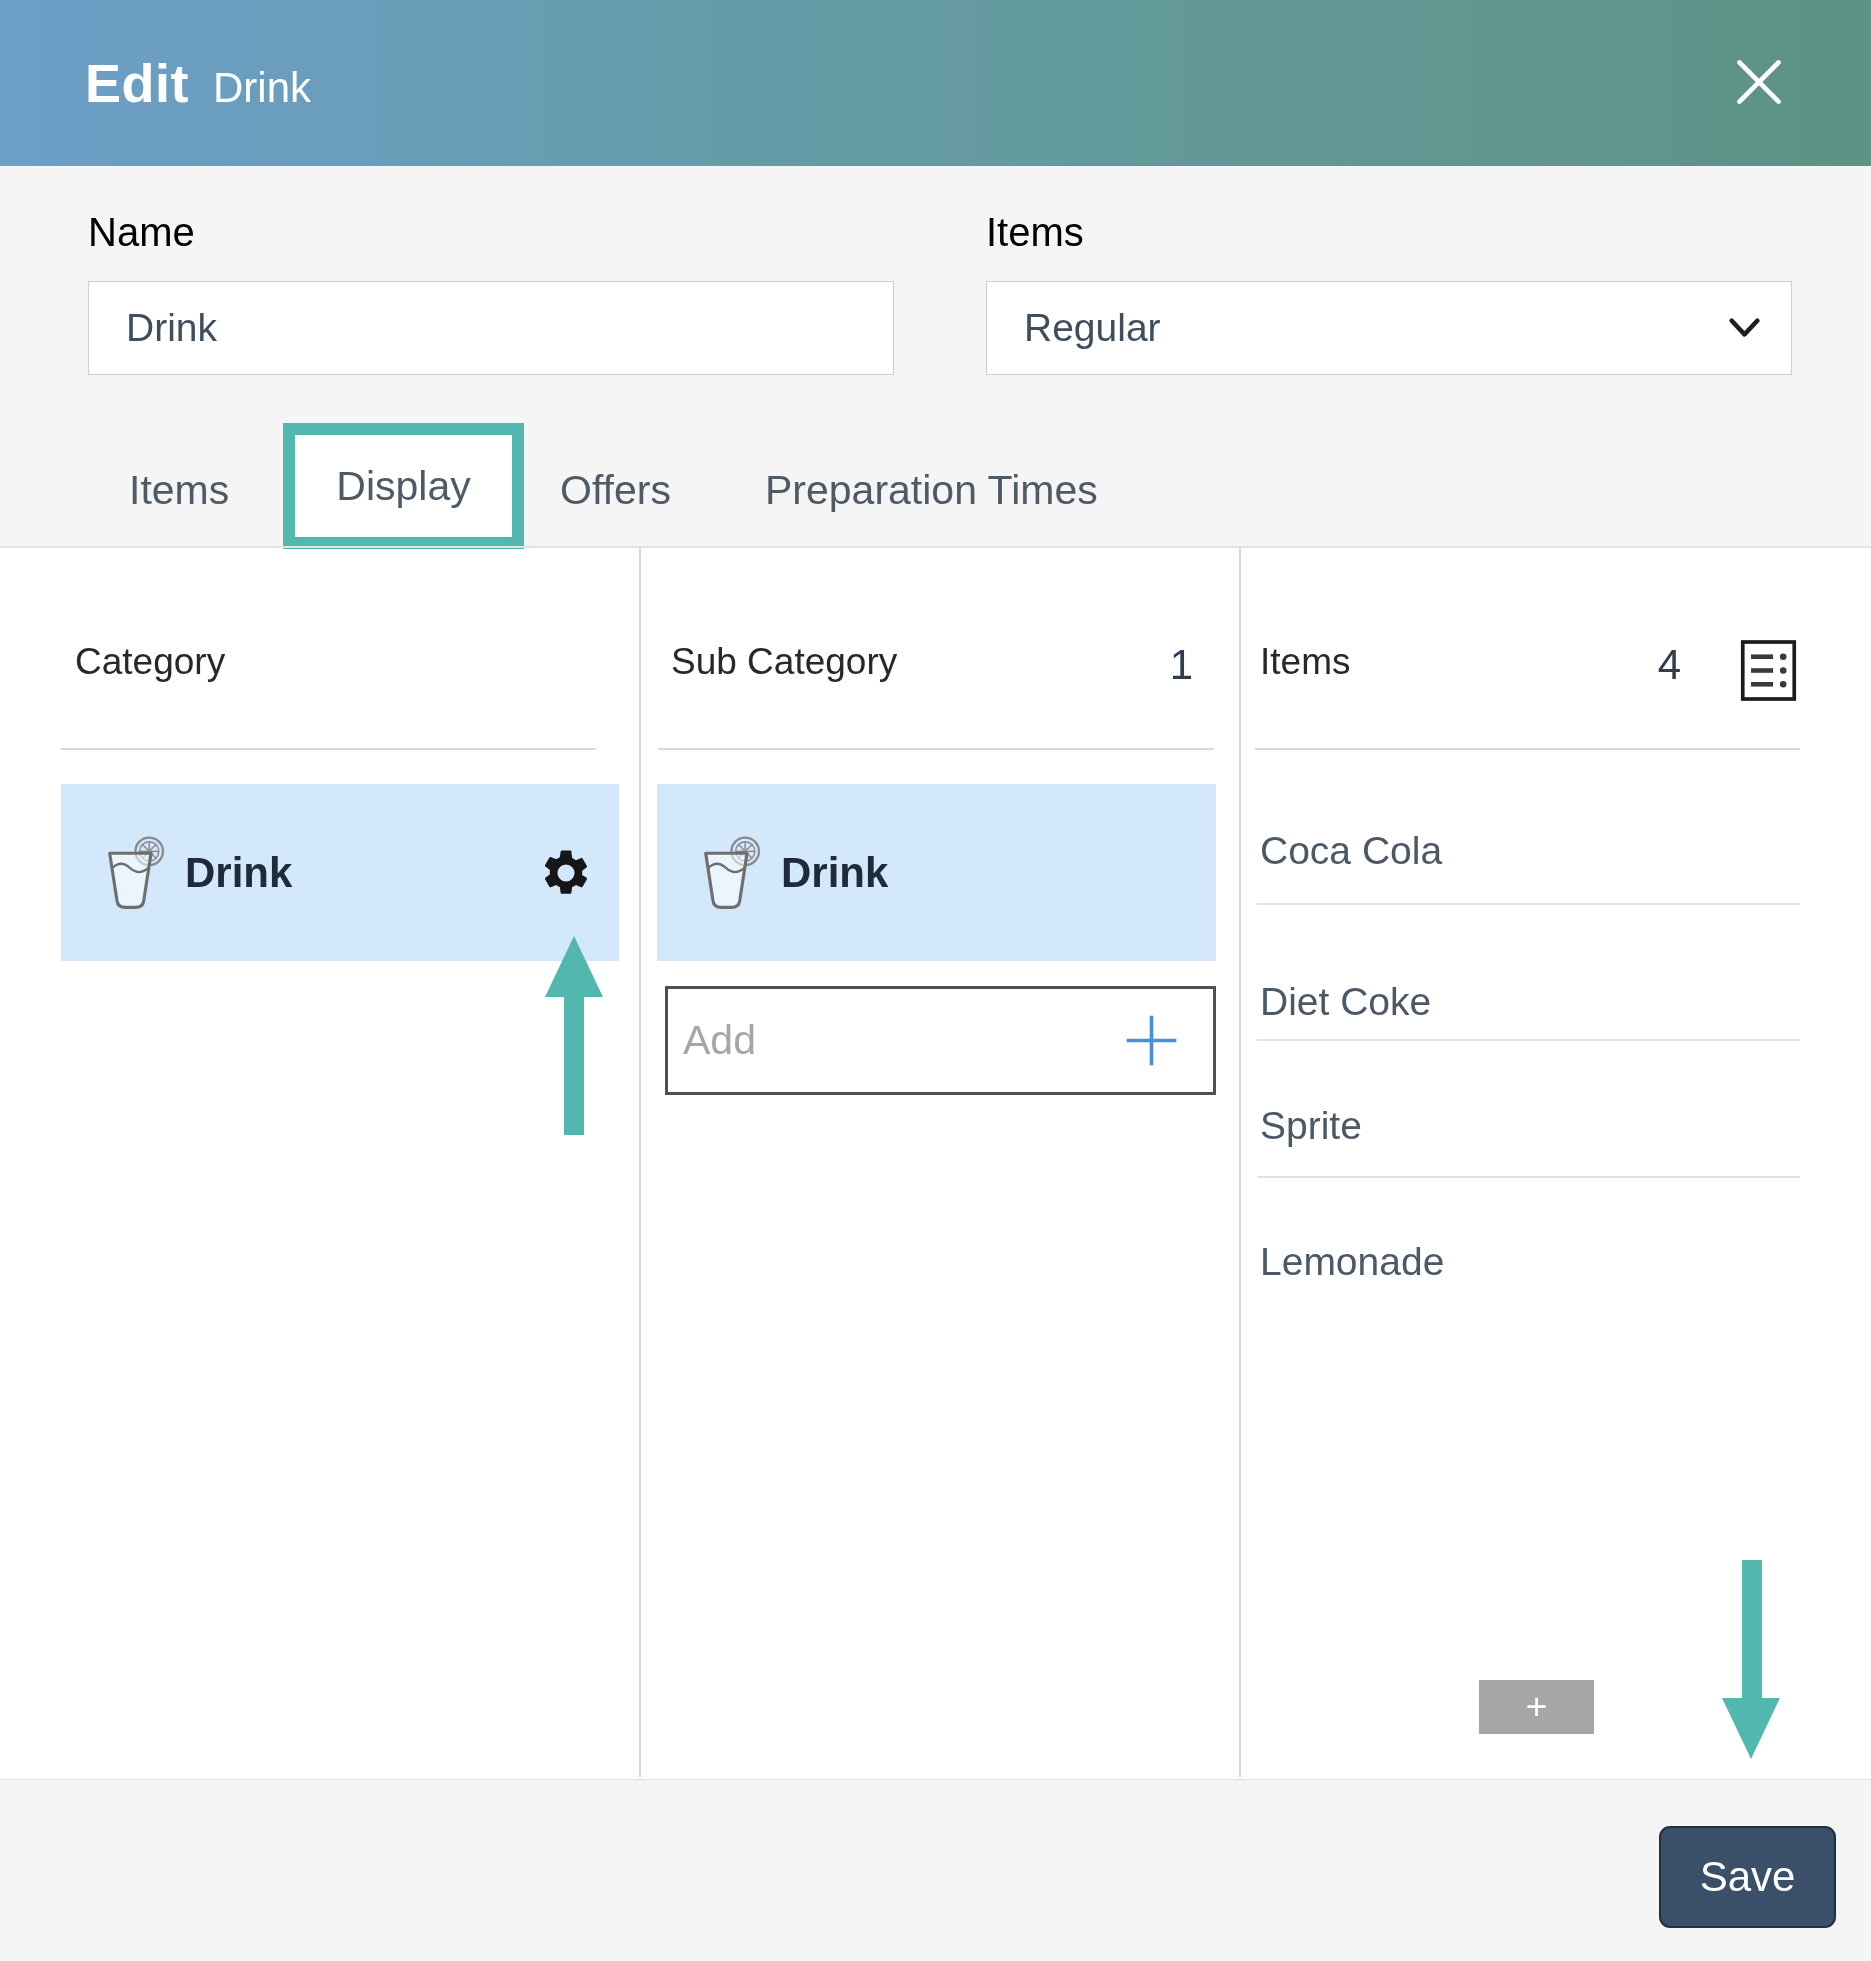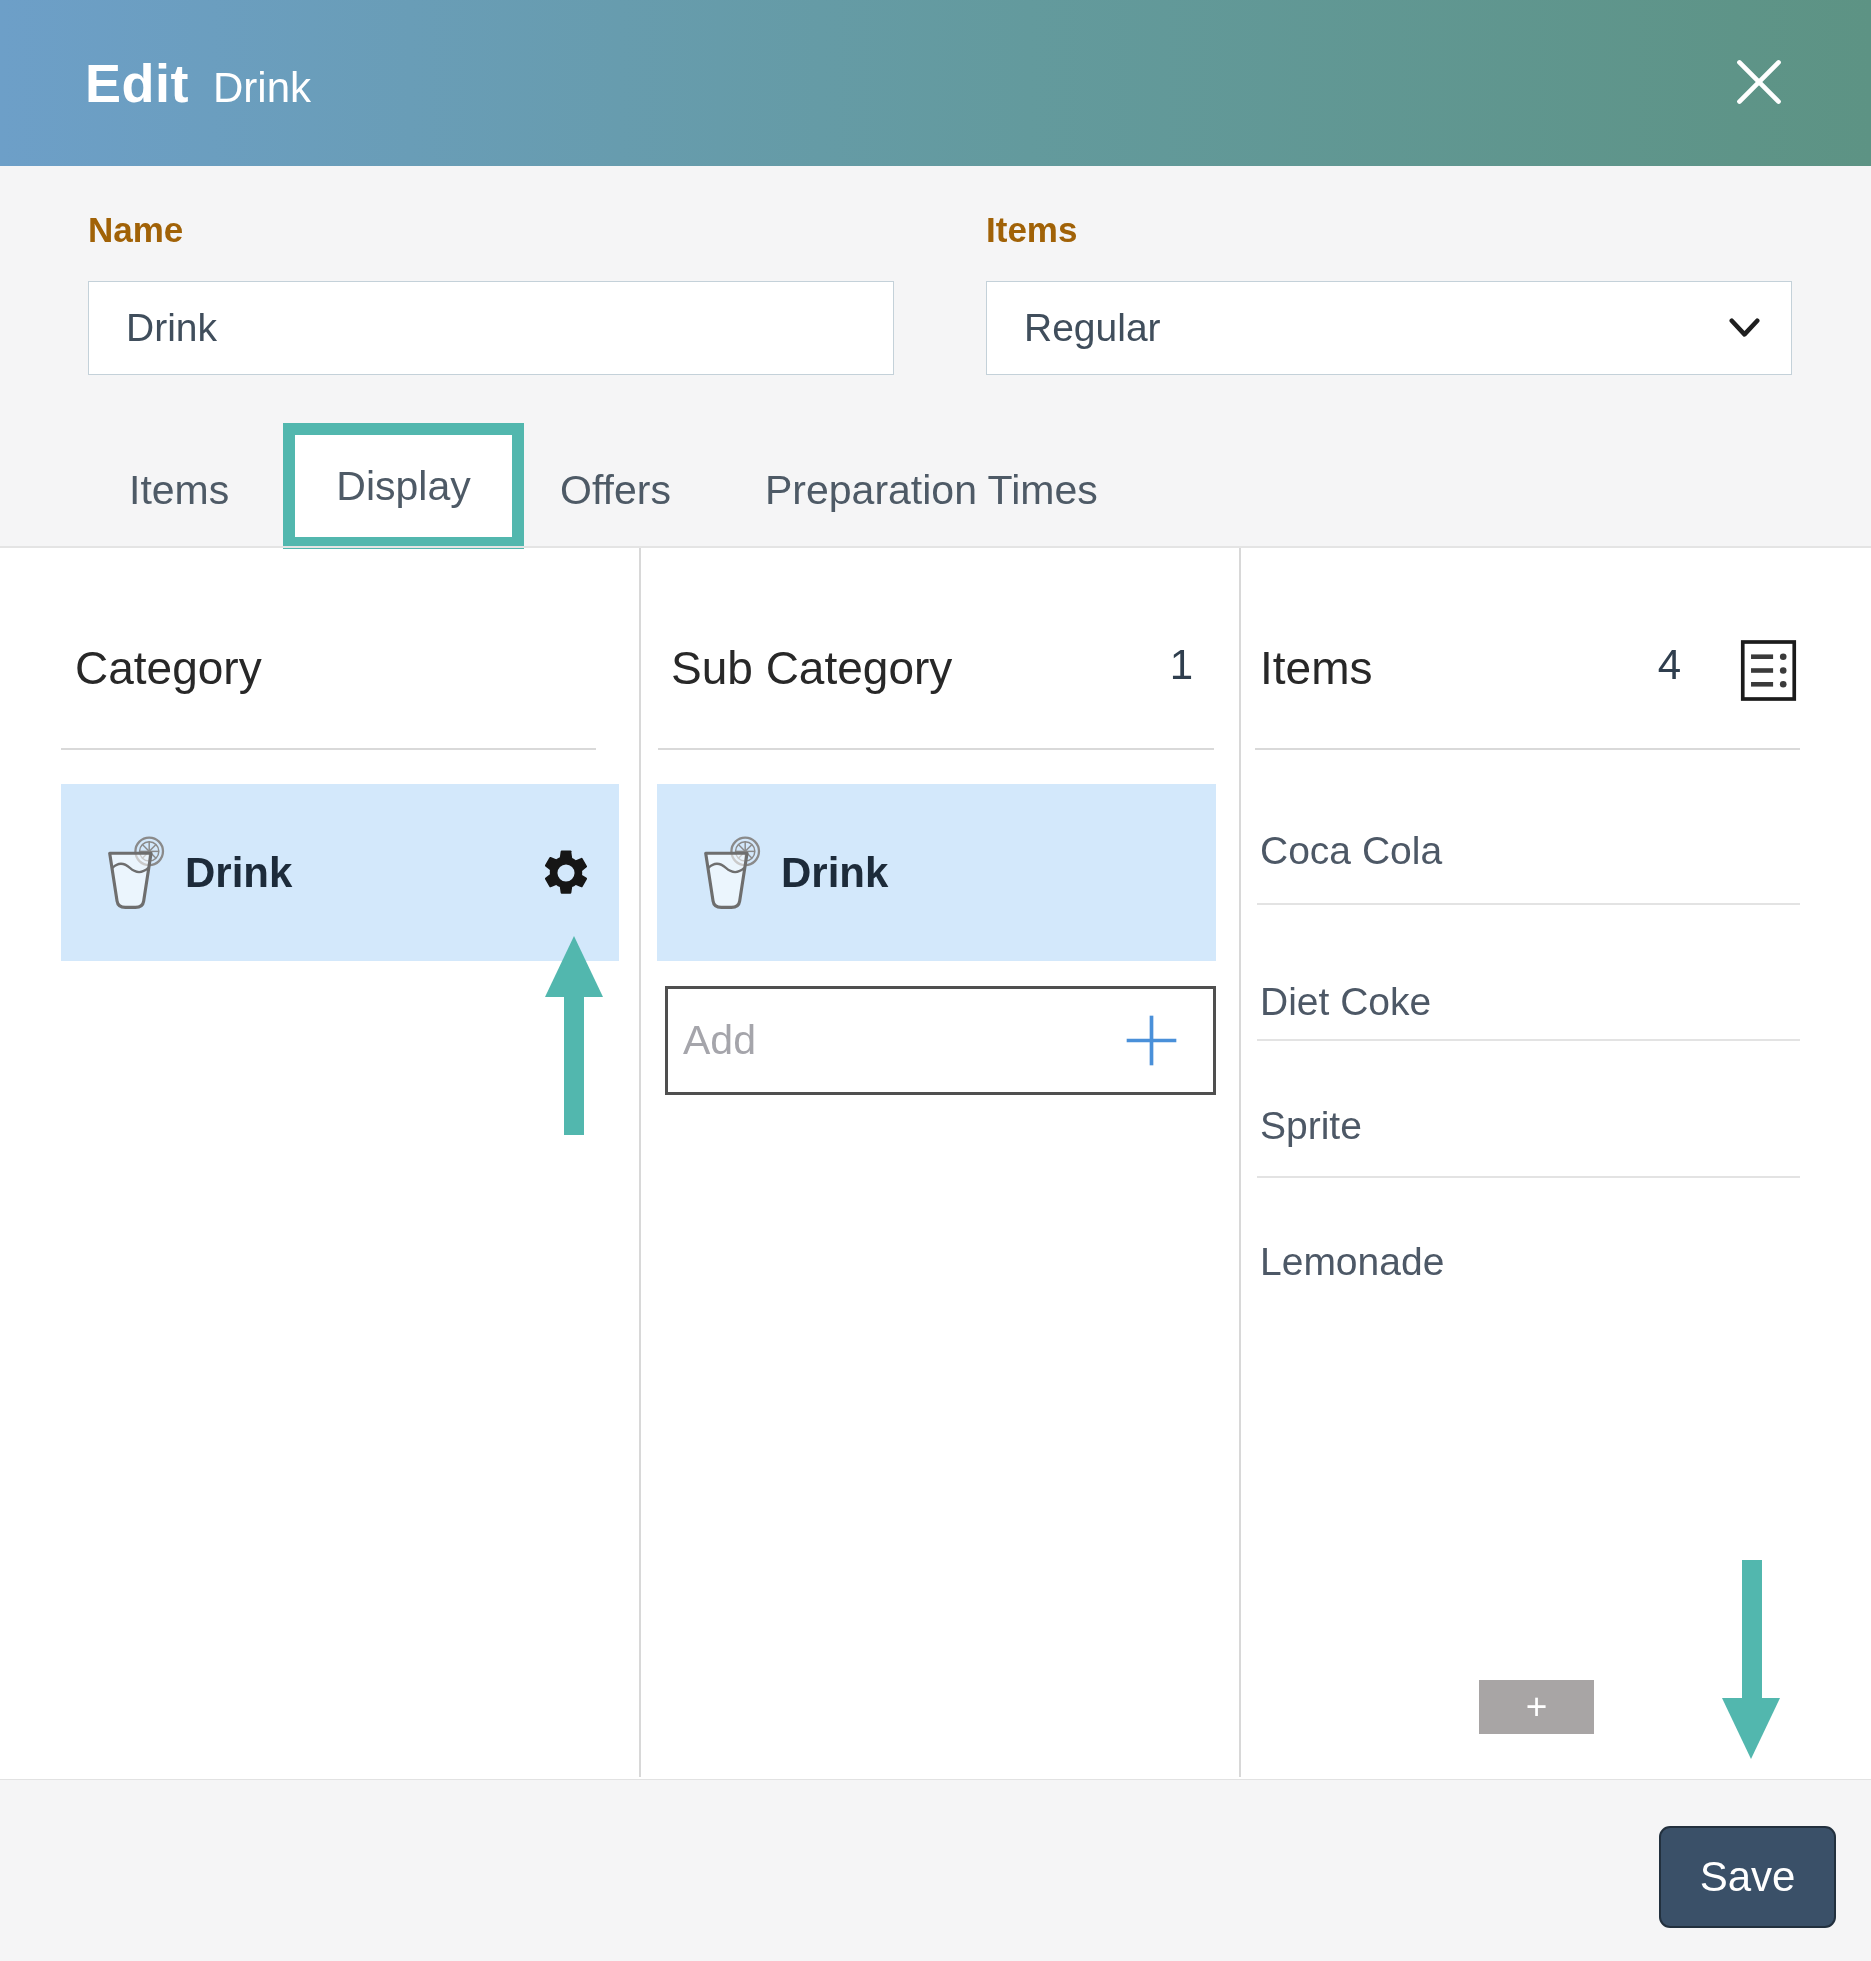--- a/index.html
+++ b/index.html
@@ -19,21 +19,21 @@
   .title-wrap{margin-left:85px;display:flex;align-items:baseline;gap:24px;color:#ffffff;}
   .title-main{font-size:54px;font-weight:600;letter-spacing:0.5px;}
   .title-sub{font-size:42px;font-weight:400;}
   .close-btn{
     left:1724px;top:48px;width:70px;height:70px;display:flex;align-items:center;justify-content:center;
     cursor:pointer;
   }
 
   
   .form-section{left:0;top:166px;width:1872px;height:380px;background:#f5f5f6;}
-  .field-label{font-size:35px;font-weight:700;color:#a16207;}
+  .field-label{font-size:40px;font-weight:400;color:#000000;}
   .name-label{left:88px;top:210px;}
   .type-label{left:986px;top:210px;}
   .input-box{
     left:88px;top:281px;width:804px;height:92px;background:#ffffff;
     border:1.8px solid #c4d1d9;display:flex;align-items:center;
   }
   .input-box input{
     border:none;outline:none;width:100%;font-family:inherit;
     font-size:39px;color:#404e5c;padding:0 0 0 37px;background:transparent;
   }
@@ -58,21 +58,21 @@
     width:217px;height:102px;background:#ffffff;display:flex;align-items:center;justify-content:center;
     font-size:41px;color:#4e5a66;
   }
   .tabs-divider{left:0;top:546px;width:1872px;height:1.8px;background:#e4e4e4;}
 
   
   .v-divider{width:1.8px;background:#d8d8d8;top:548px;height:1229px;}
   .v-div-1{left:639px;}
   .v-div-2{left:1239px;}
 
-  .col-title{font-size:46px;color:#282828;}
+  .col-title{font-size:37px;color:#282828;}
   .col-count{font-size:42px;color:#2f3e4e;}
   .col-underline{height:1.8px;background:#d9d9d9;top:748px;}
 
   .row-selected{
     top:784px;height:177px;background:#d3e8fb;display:flex;align-items:center;cursor:pointer;
   }
   .row-label{font-size:42px;font-weight:600;color:#1d2b3a;}
   .gear-wrap{position:absolute;right:26px;top:50%;transform:translateY(-50%);cursor:pointer;display:flex;}
 
   .add-box{

